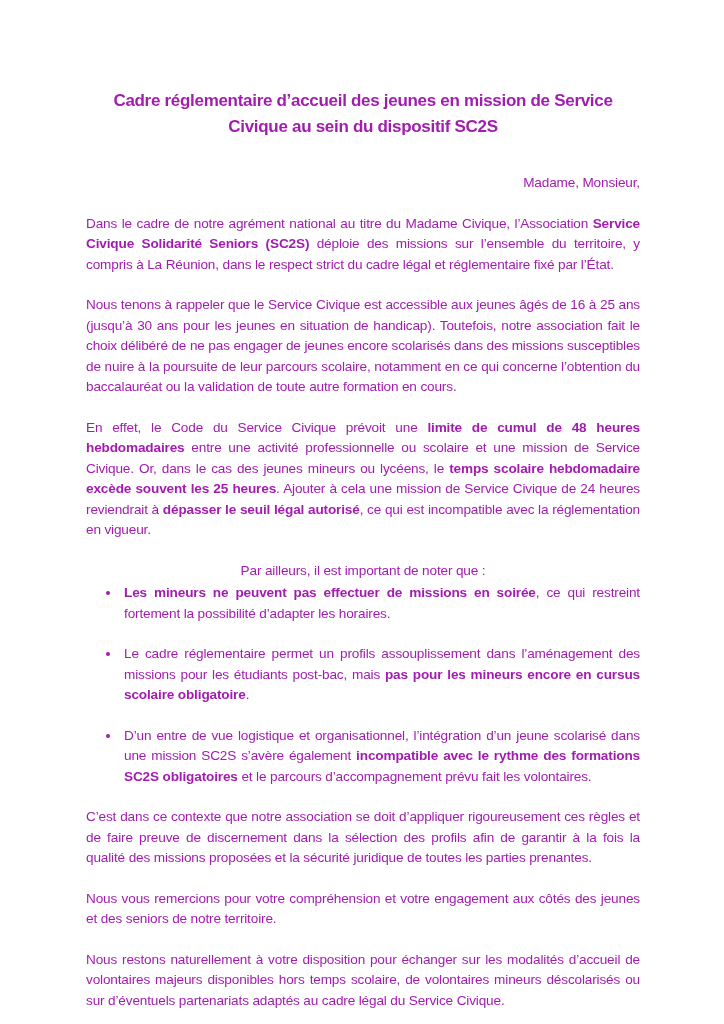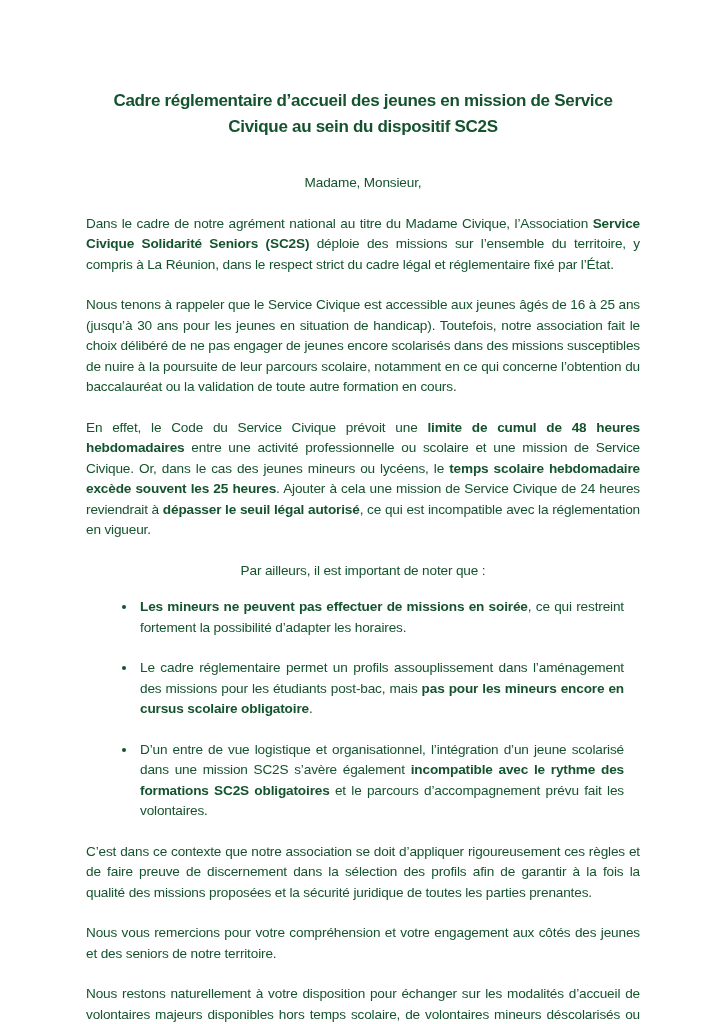--- a/index.html
+++ b/index.html
@@ -5,44 +5,44 @@
   * { margin: 0; padding: 0; box-sizing: border-box; }
   html, body { background: #ffffff; }
   body {
     width: 724px;
     font-family: "Liberation Sans", "DejaVu Sans", sans-serif;
   }
   .page {
     width: 724px;
     height: 1024px;
     background: #ffffff;
-    color: #14532d;
+    color: #a21caf;
     padding: 88px 84px 52px 86px;
     overflow: hidden;
   }
   .title {
     font-size: 17px;
     line-height: 26px;
     font-weight: bold;
     text-align: center;
     letter-spacing: -0.3px;
     max-width: 556px;
     margin: 0 auto 33px auto;
   }
   .body-text {
     font-size: 13.6px;
     line-height: 20.5px;
     letter-spacing: -0.15px;
   }
   .body-text p { margin: 0 0 20px 0; }
   .paragraph { text-align: justify; }
-  .salutation { text-align: center; }
+  .salutation { text-align: right; }
   .lead { text-align: center; margin-bottom: 2px !important; }
   ul.bullet-list {
-    margin: 16px;
+    margin: 0;
     padding-left: 35px;
     list-style: disc outside;
   }
   ul.bullet-list li {
     text-align: justify;
     margin-bottom: 20px;
     padding-left: 3px;
   }
   strong { font-weight: bold; }
 </style>

